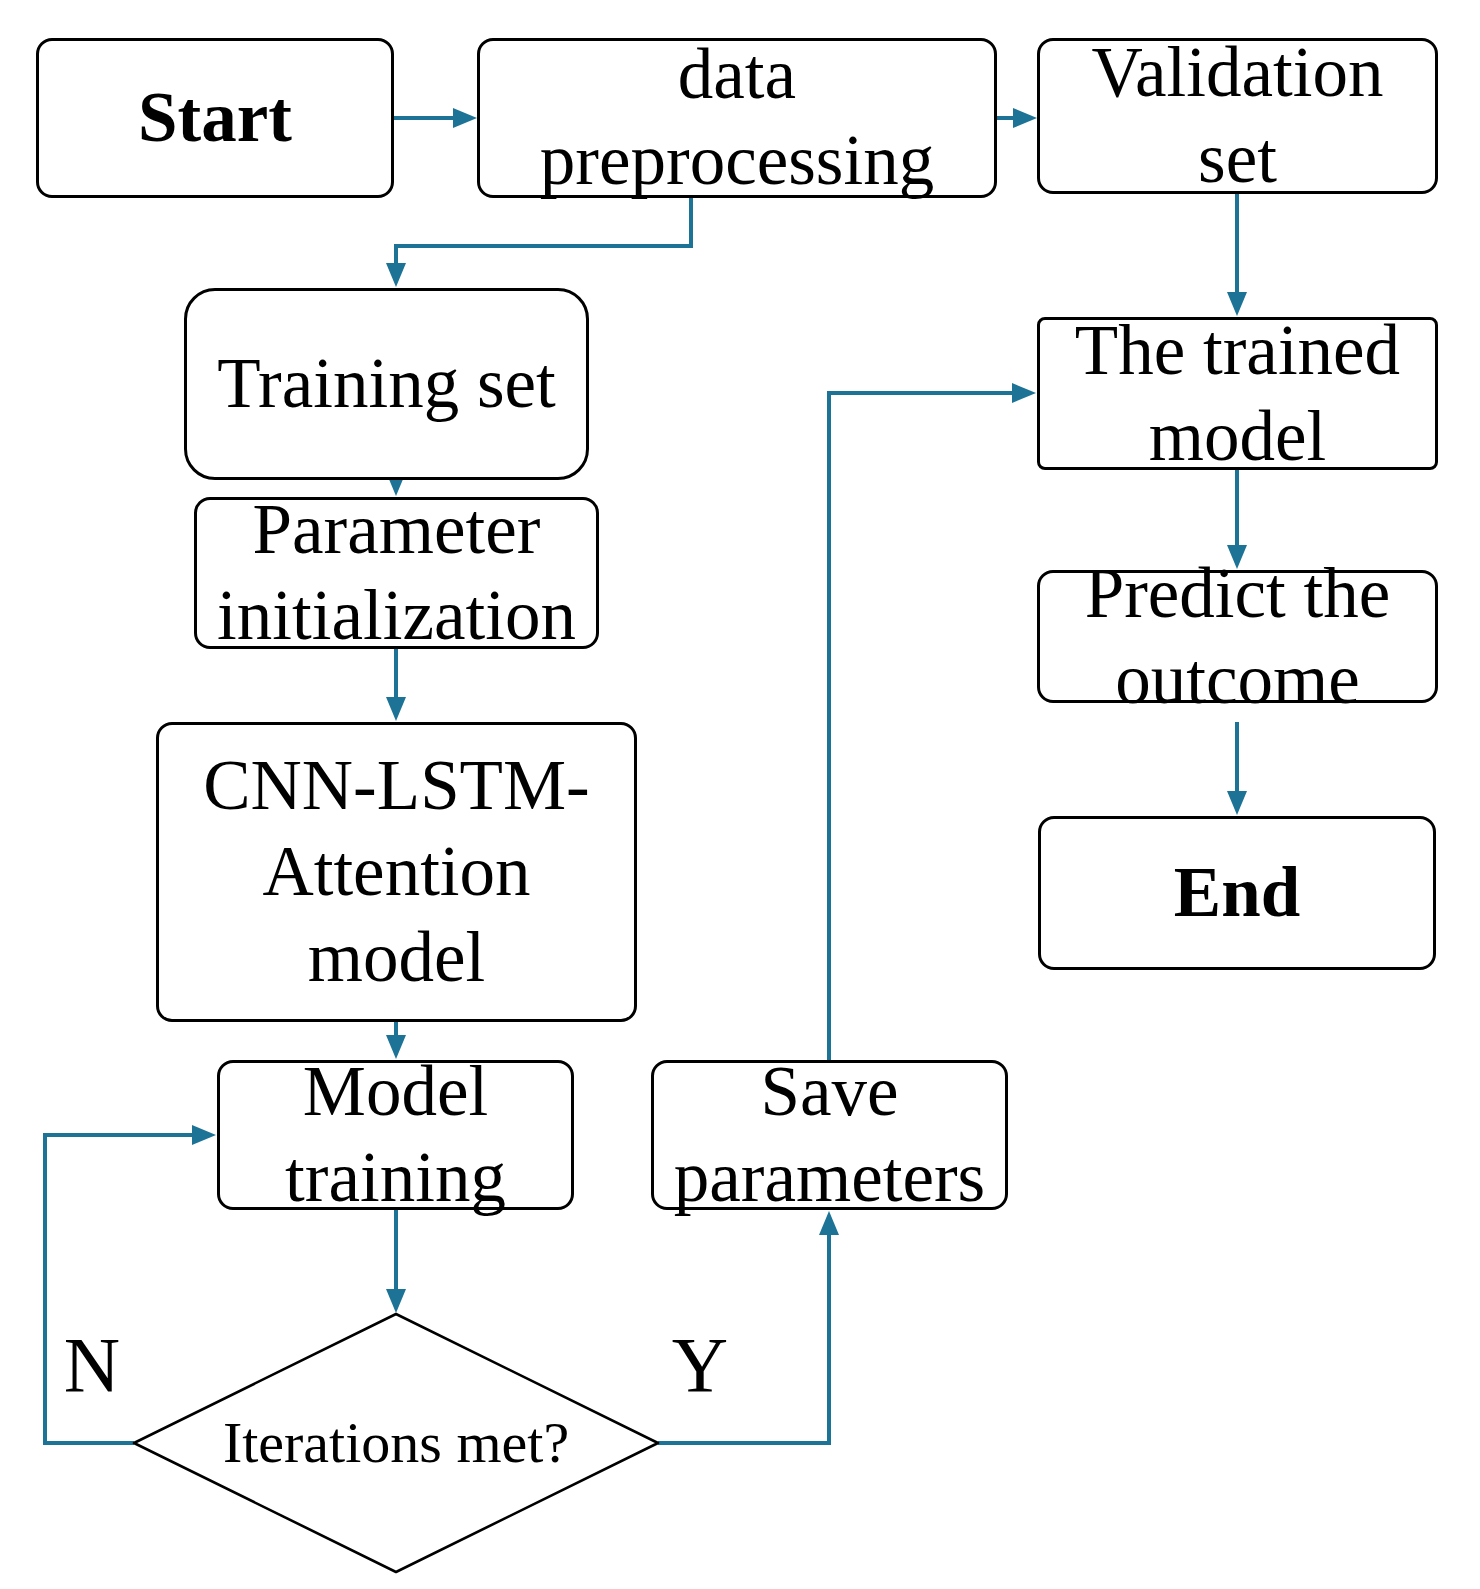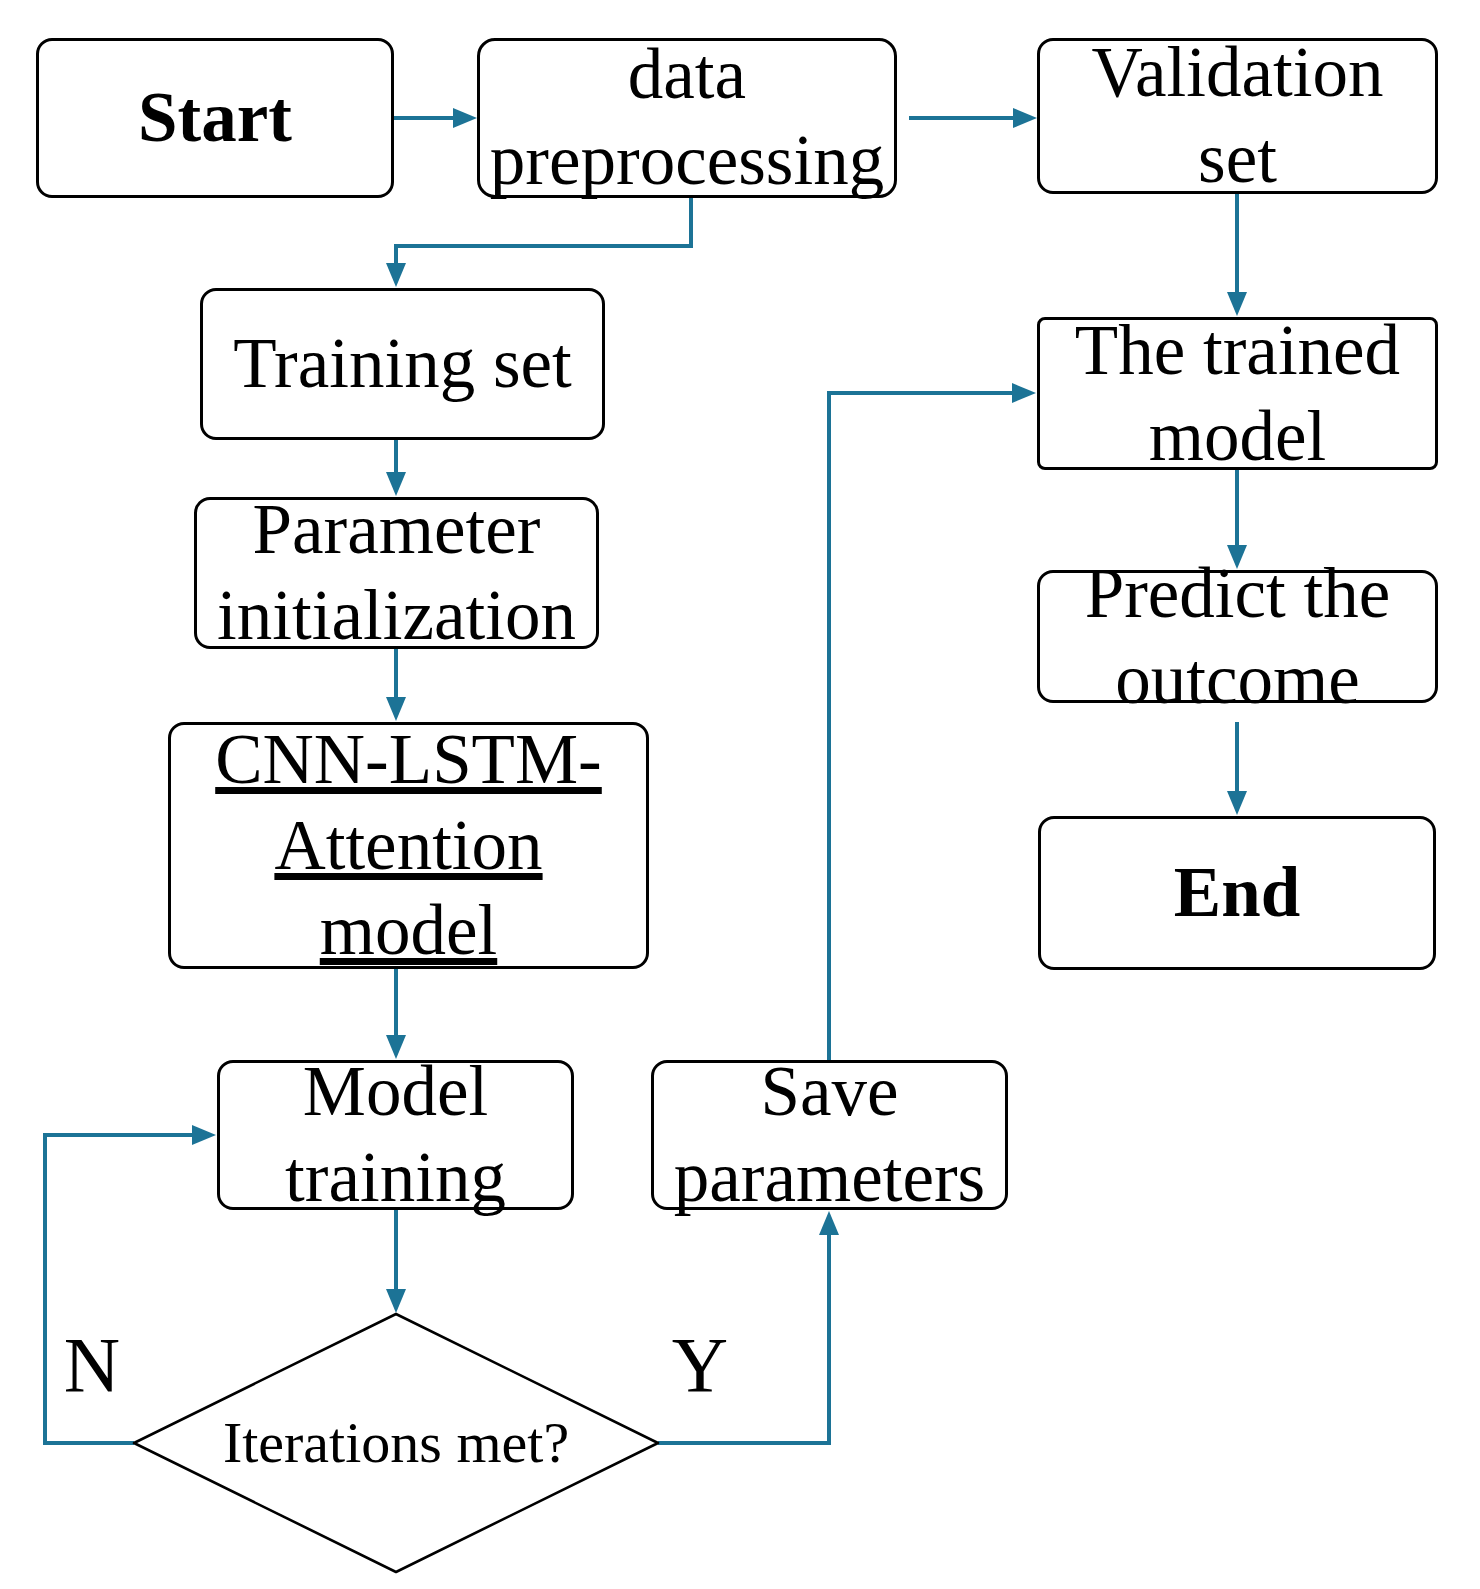--- a/index.html
+++ b/index.html
@@ -57,32 +57,32 @@
     <path class="connector" marker-end="url(#arrow)" d="M829,1060 V393 H1031"></path>
     <path class="connector" marker-end="url(#arrow)" d="M1237,193 V311"></path>
     <path class="connector" marker-end="url(#arrow)" d="M1237,470 V564"></path>
     <path class="connector" marker-end="url(#arrow)" d="M1237,722 V810"></path>
 
     <polygon class="decision-shape" points="396,1314 658,1443 396,1572 134,1443"></polygon>
   </svg>
 
   <div class="node bold" style="left:36px; top:38px; width:358px; height:160px;">Start</div>
 
-  <div class="node" style="left:477px; top:38px; width:420px; height:160px;border-radius:18px;">data
+  <div class="node" style="left:477px; top:38px; width:520px; height:160px;">data
 preprocessing</div>
 
   <div class="node" style="left:1037px; top:38px; width:401px; height:156px;">Validation
 set</div>
 
-  <div class="node" style="left:200px; top:288px; width:405px; height:152px;">Training set</div>
+  <div class="node" style="left:184px; top:288px; width:405px; height:192px;border-radius:31px;">Training set</div>
 
   <div class="node" style="left:194px; top:497px; width:405px; height:152px;">Parameter
 initialization</div>
 
-  <div class="node" style="left:168px; top:722px; width:481px; height:247px;text-decoration:underline;">CNN-LSTM-
+  <div class="node" style="left:156px; top:722px; width:481px; height:300px;">CNN-LSTM-
 Attention
 model</div>
 
   <div class="node" style="left:217px; top:1060px; width:357px; height:150px;">Model
 training</div>
 
   <div class="node" style="left:651px; top:1060px; width:357px; height:150px;">Save
 parameters</div>
 
   <div class="node" style="left:1037px; top:317px; width:401px; height:153px;border-radius:8px;">The trained

